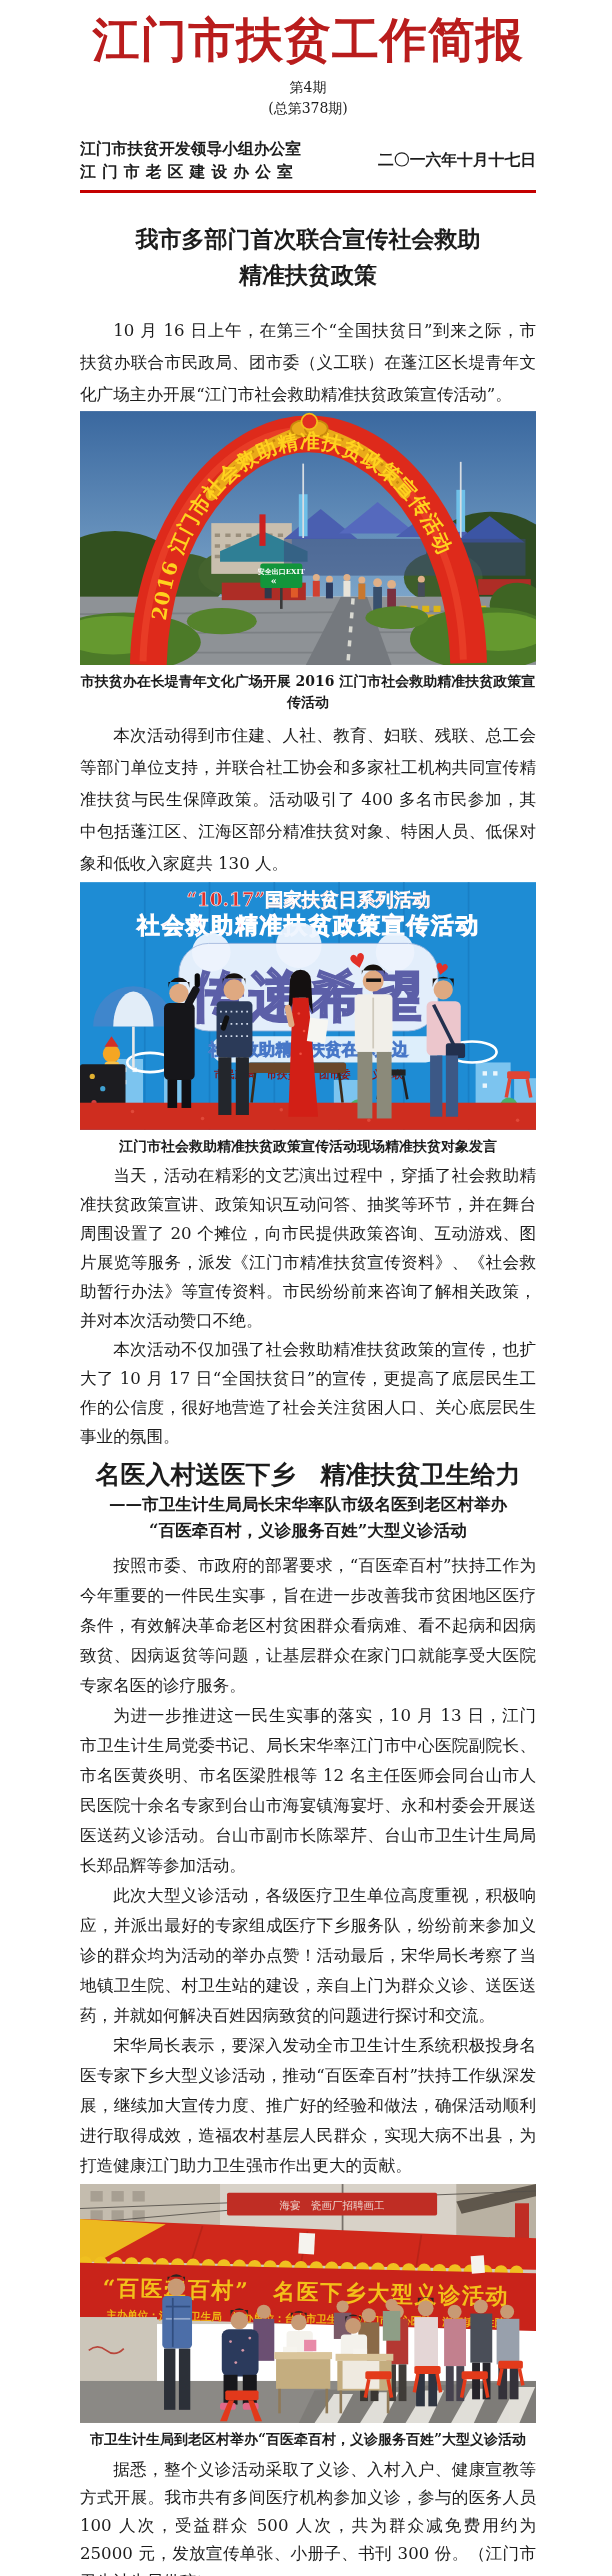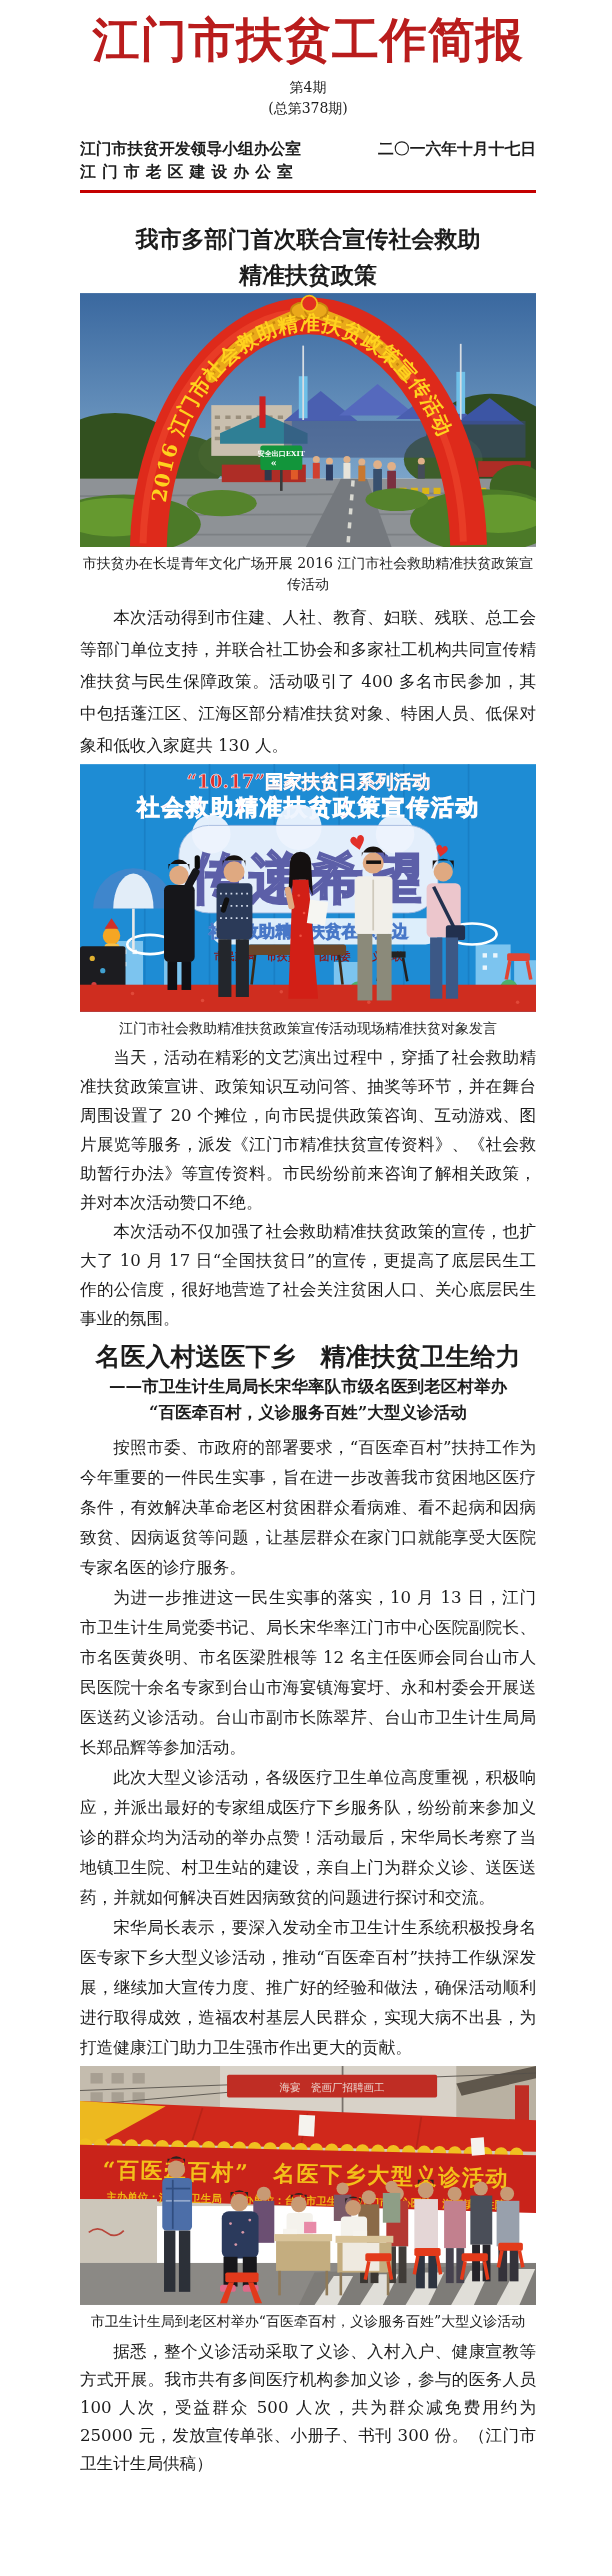--- a/index.html
+++ b/index.html
@@ -5,40 +5,40 @@
   html,body{margin:0;padding:0;}
   body{
     width:613px;height:2576px;background:#ffffff;overflow:hidden;
     font-family:"DejaVu Serif","Liberation Serif",serif;color:#1c1c1c;
   }
   .content{padding:0 77px 0 80px;}
   .masthead{margin-top:12.3px;text-align:center;font-size:47px;line-height:56px;
     font-weight:bold;color:#b91c1c;letter-spacing:0.9px;white-space:nowrap;}
   .issue-no{margin-top:8.8px;text-align:center;font-size:14px;line-height:21px;}
   .issue-total{text-align:center;font-size:14px;line-height:21px;}
-  .offices{margin-top:17.5px;display:flex;justify-content:space-between;align-items:flex-start;}
+  .offices{margin-top:17.5px;display:flex;justify-content:space-between;align-items:center;}
   .office-lines{font-size:15.8px;line-height:23.6px;font-weight:600;white-space:nowrap;}
   .office-l2{letter-spacing:6.1px;}
   .pub-date{font-size:15.8px;line-height:23.6px;font-weight:600;white-space:nowrap;}
   .rule{margin-top:6.1px;height:3.5px;background:#c40000;}
   .a1-title{margin-top:28px;text-align:center;font-size:23px;line-height:36px;font-weight:bold;}
   .a2-title{margin-top:7px;text-align:center;font-size:25px;line-height:33px;font-weight:bold;}
   .a2-sub{text-align:center;font-size:16.6px;line-height:26px;font-weight:bold;}
   .para{font-size:16.6px;text-align:justify;text-indent:2em;margin:0;}
   .lh37{line-height:32px;}
   .lh34{line-height:30px;}
   .lh33{line-height:29px;}
   .lh32{line-height:28px;}
   .mt25{margin-top:22px;}
   .mt12{margin-top:8px;}
   .mt2{margin-top:1.8px;}
   .photo{display:block;margin:0;}
   .photo.mt3{margin-top:2.6px;}
   .photo.mt4{margin-top:3.5px;}
-  .caption{font-size:14px;line-height:21px;font-weight:normal;text-align:center;margin:6.1px 0;}
+  .caption{font-size:14px;line-height:21px;font-weight:bold;text-align:center;margin:6.1px 0;}
   .caption.c2{margin:6.1px 0 3.5px;}
   .caption.c3{margin:6.1px 0 5.3px;}
   svg text{font-family:"DejaVu Serif","Liberation Serif",serif;}
 </style>
 </head>
 <body>
 
 <div class="content">
 
   <div class="masthead">江门市扶贫工作简报</div>
@@ -52,20 +52,21 @@
     </div>
     <div class="pub-date">二〇一六年十月十七日</div>
   </div>
   <div class="rule"></div>
 
   <div class="a1-title">
     <div>我市多部门首次联合宣传社会救助</div>
     <div>精准扶贫政策</div>
   </div>
 
+  <p class="para lh37 mt25">10 月 16 日上午，在第三个“全国扶贫日”到来之际，市扶贫办联合市民政局、团市委（义工联）在蓬江区长堤青年文化广场主办开展“江门市社会救助精准扶贫政策宣传活动”。</p>
 
   <svg class="photo" width="456" height="254" viewBox="0 0 521 290">
     <defs>
       <linearGradient id="sky1" x1="0" y1="0" x2="0" y2="1">
         <stop offset="0" stop-color="#3a689f"></stop>
           <stop offset="1" stop-color="#7ba4c9"></stop>
       </linearGradient>
       <path id="archTextPath" d="M 96,268 C 102,122 186,42 261,42 C 336,42 424,120 430,262" fill="none"></path>
     </defs>
     <rect x="0" y="0" width="521" height="212" fill="url(#sky1)"></rect>

